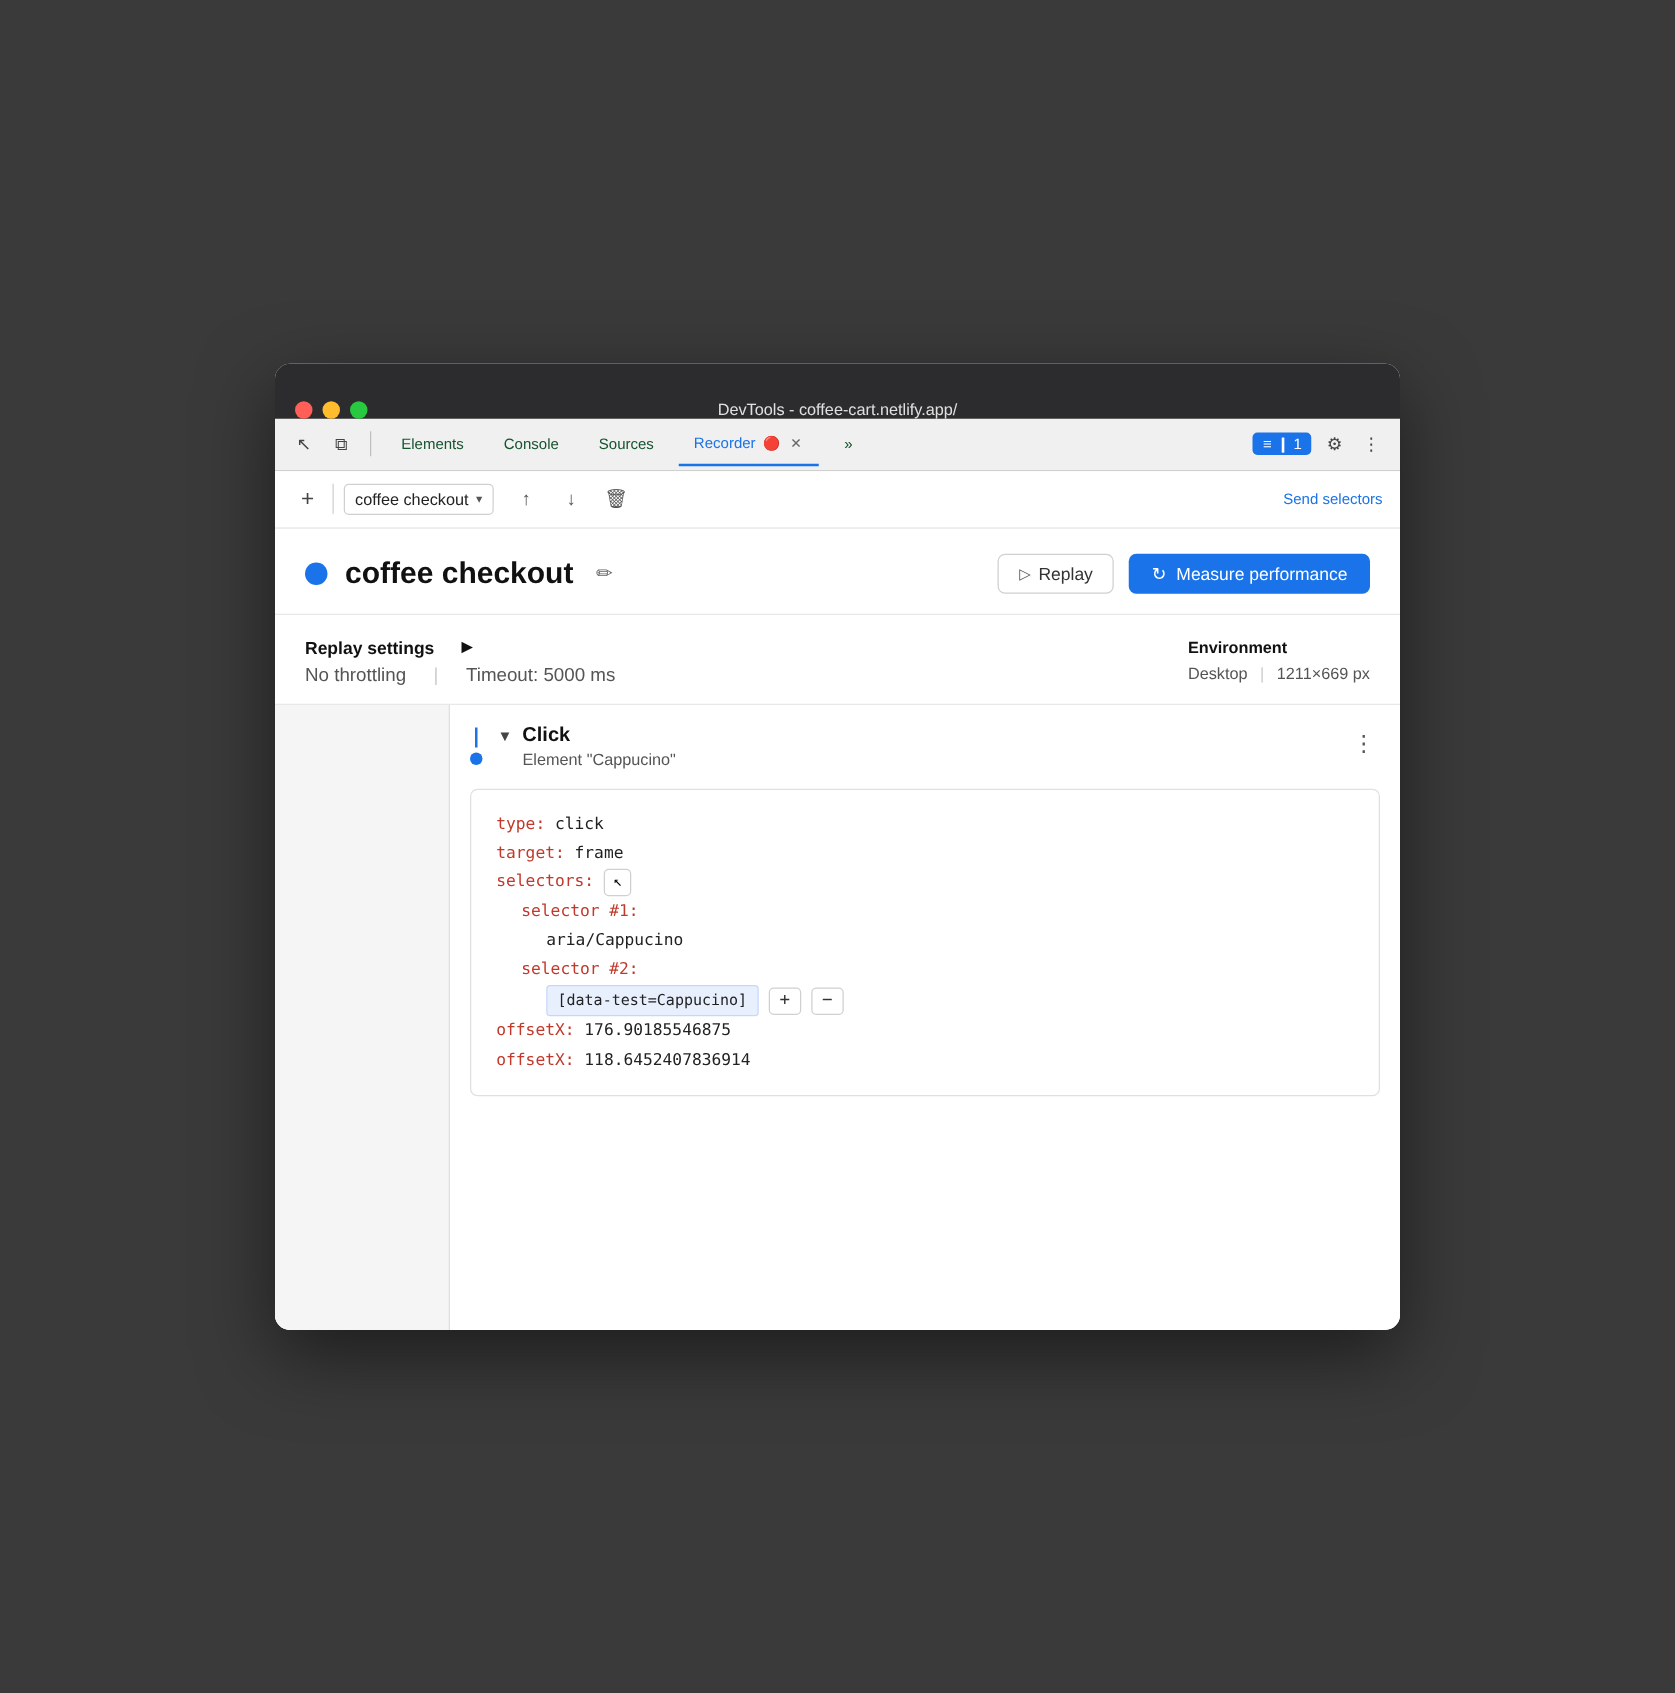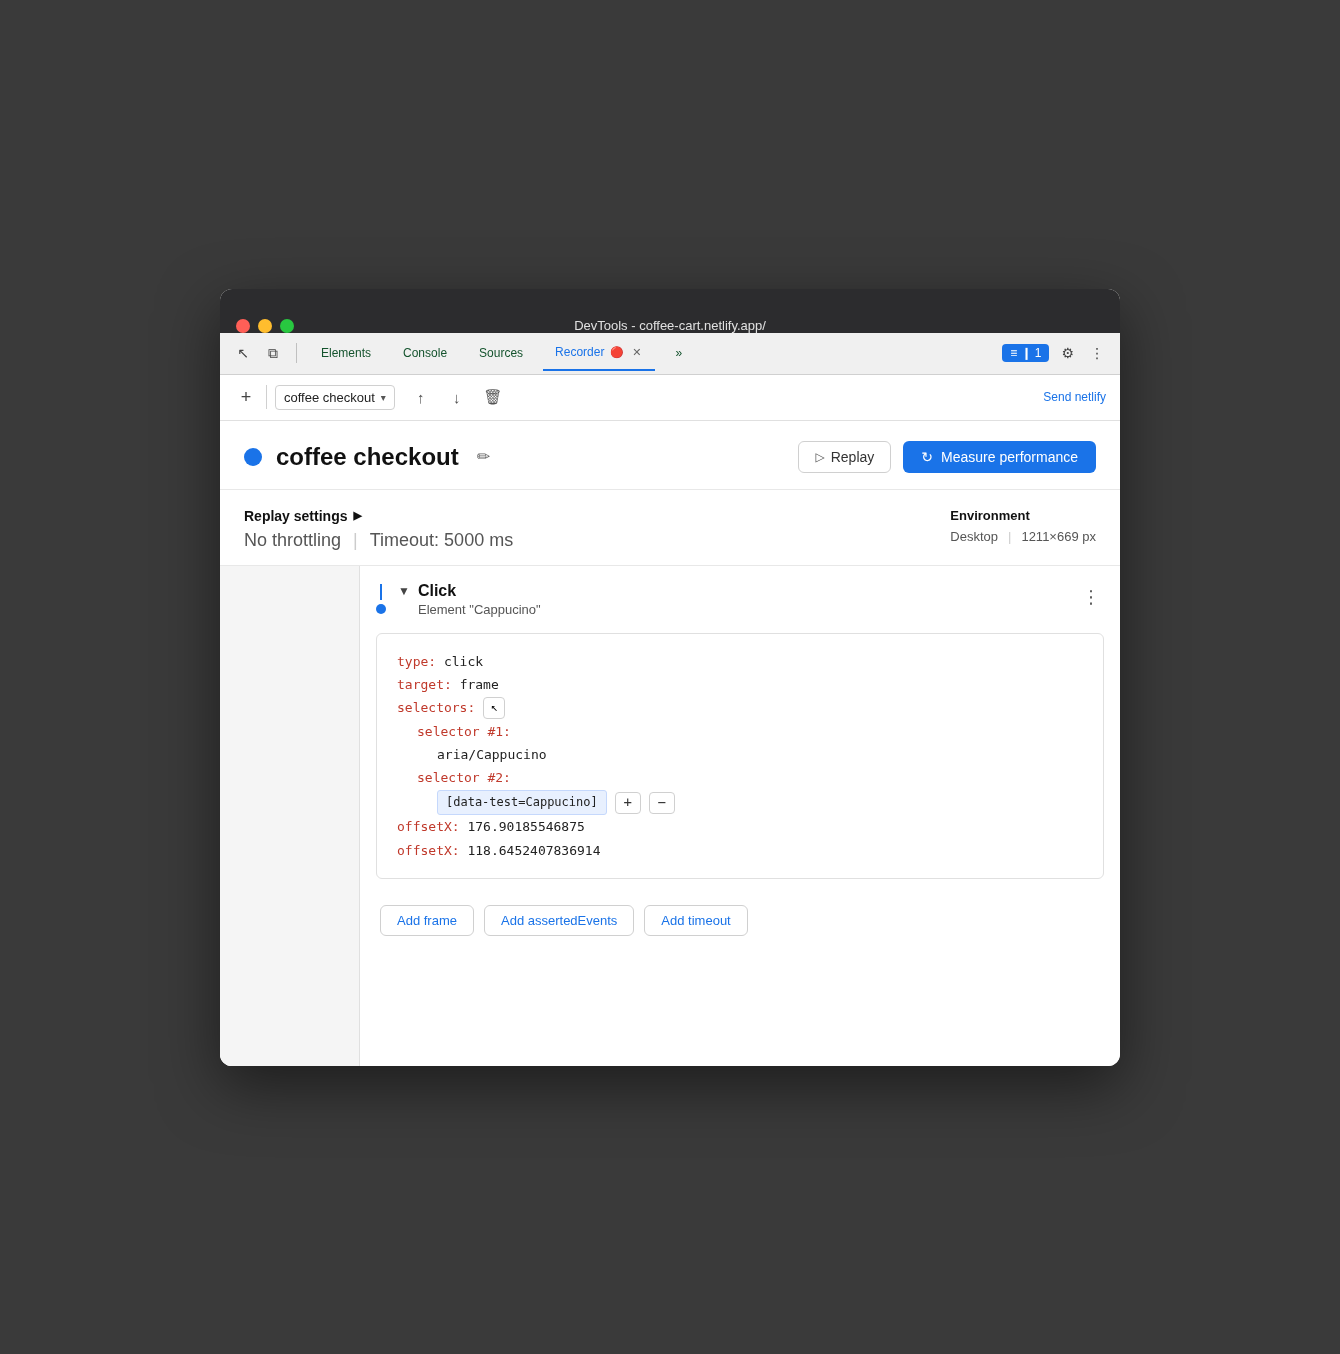--- a/index.html
+++ b/index.html
@@ -253,29 +253,29 @@
       display: flex;
       flex-direction: column;
       gap: 6px;
     }
     .settings-title {
       font-size: 14px;
       font-weight: 600;
       color: #111;
       display: flex;
       align-items: center;
-      gap: 6px;
+      gap: 22px;
       cursor: pointer;
     }
     .settings-title .arrow { font-size: 11px; }
     .settings-details {
-      font-size: 18px;
+      font-size: 15px;
       color: #555;
       display: flex;
-      gap: 2px;
+      gap: 12px;
       align-items: center;
     }
     .settings-sep {
       margin: 0 10px;
       color: #ccc;
     }
     .env-title {
       font-size: 13px;
       font-weight: 600;
       color: #111;
@@ -475,21 +475,21 @@
     <div class="rec-separator"></div>
     <div class="recording-select">
       <span>coffee checkout</span>
       <span class="chevron">▾</span>
     </div>
     <div class="rec-action-btns">
       <div class="rec-icon-btn">↑</div>
       <div class="rec-icon-btn">↓</div>
       <div class="rec-icon-btn">🗑</div>
     </div>
-    <a class="send-feedback">Send netlify</a>
+    <a class="send-feedback">Send selectors</a>
   </div>
 
   <div class="main-area">
 
     <div class="recording-header">
       <div class="recording-dot"></div>
       <span class="recording-name">coffee checkout</span>
       <span class="edit-icon">✏</span>
       <div class="header-actions">
         <button class="replay-btn">
@@ -575,21 +575,16 @@
           <div>
             <span class="prop-key">offsetX:</span>
             <span class="prop-val"> 176.90185546875</span>
           </div>
           <div>
             <span class="prop-key">offsetX:</span>
             <span class="prop-val"> 118.6452407836914</span>
           </div>
         </div>
 
-        <div class="step-actions">
-          <button class="action-btn">Add frame</button>
-          <button class="action-btn">Add assertedEvents</button>
-          <button class="action-btn">Add timeout</button>
-        </div>
       </div>
     </div>
   </div>
 </div>
 
 </body></html>

